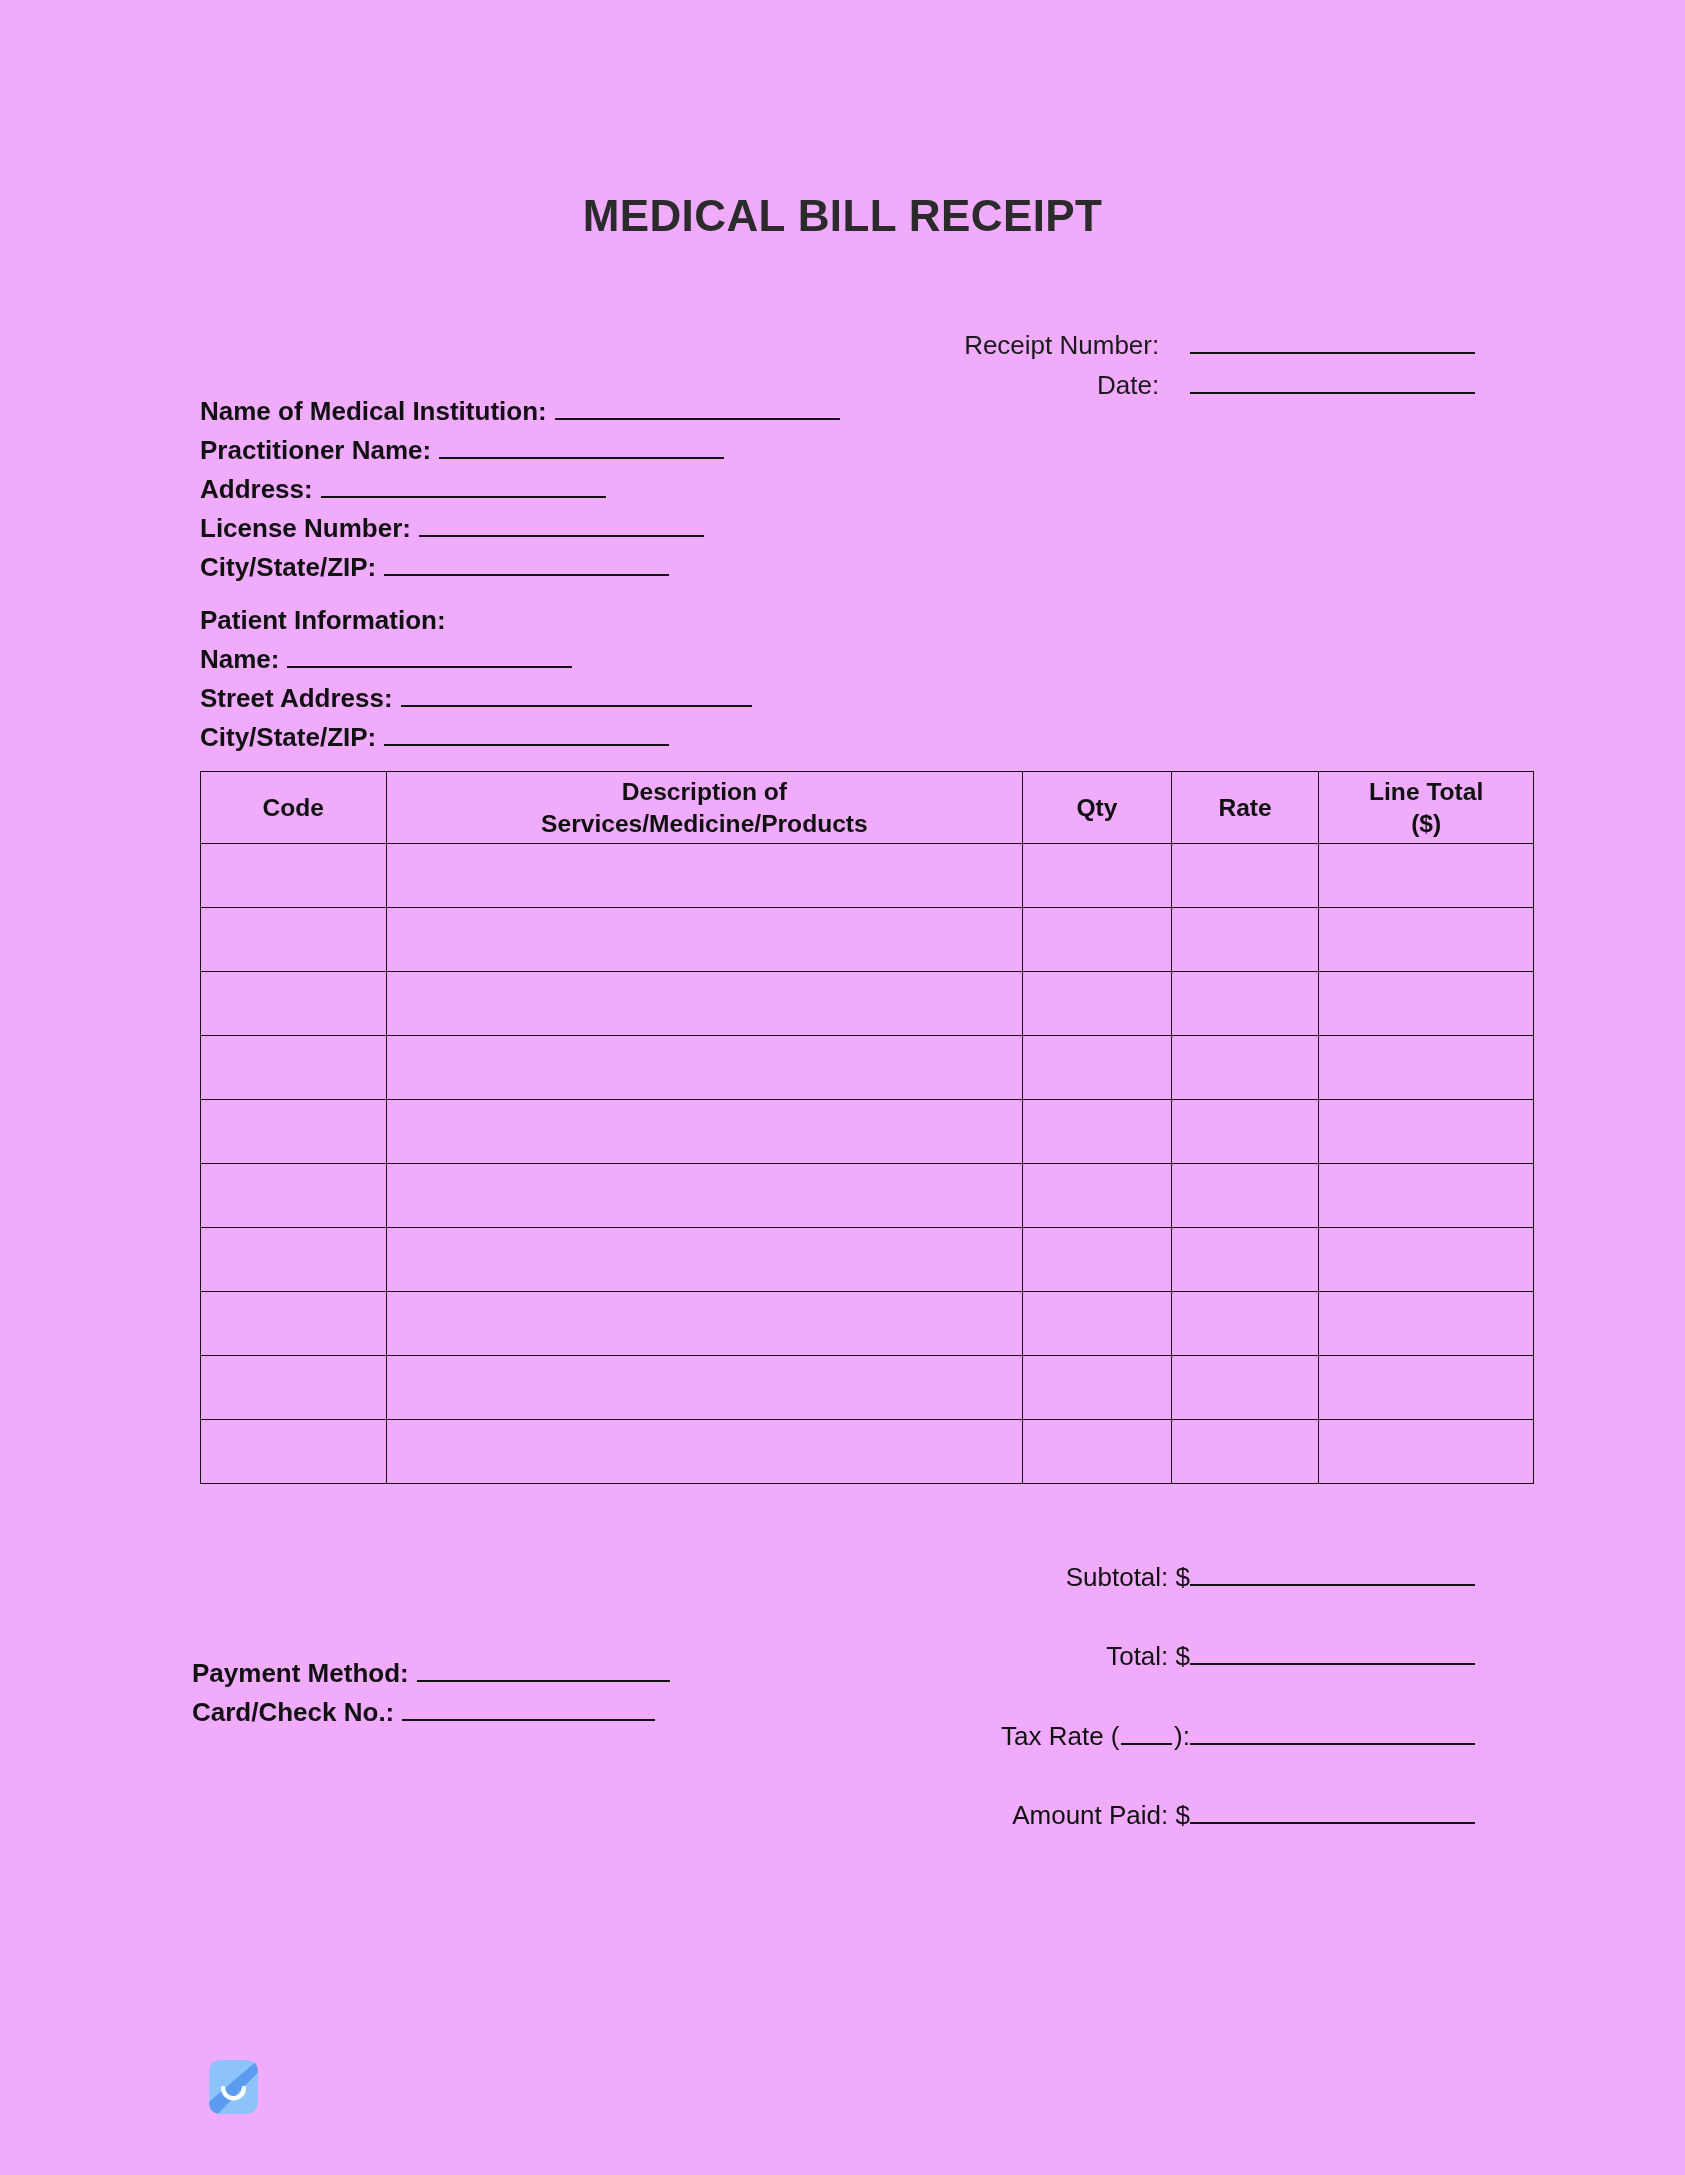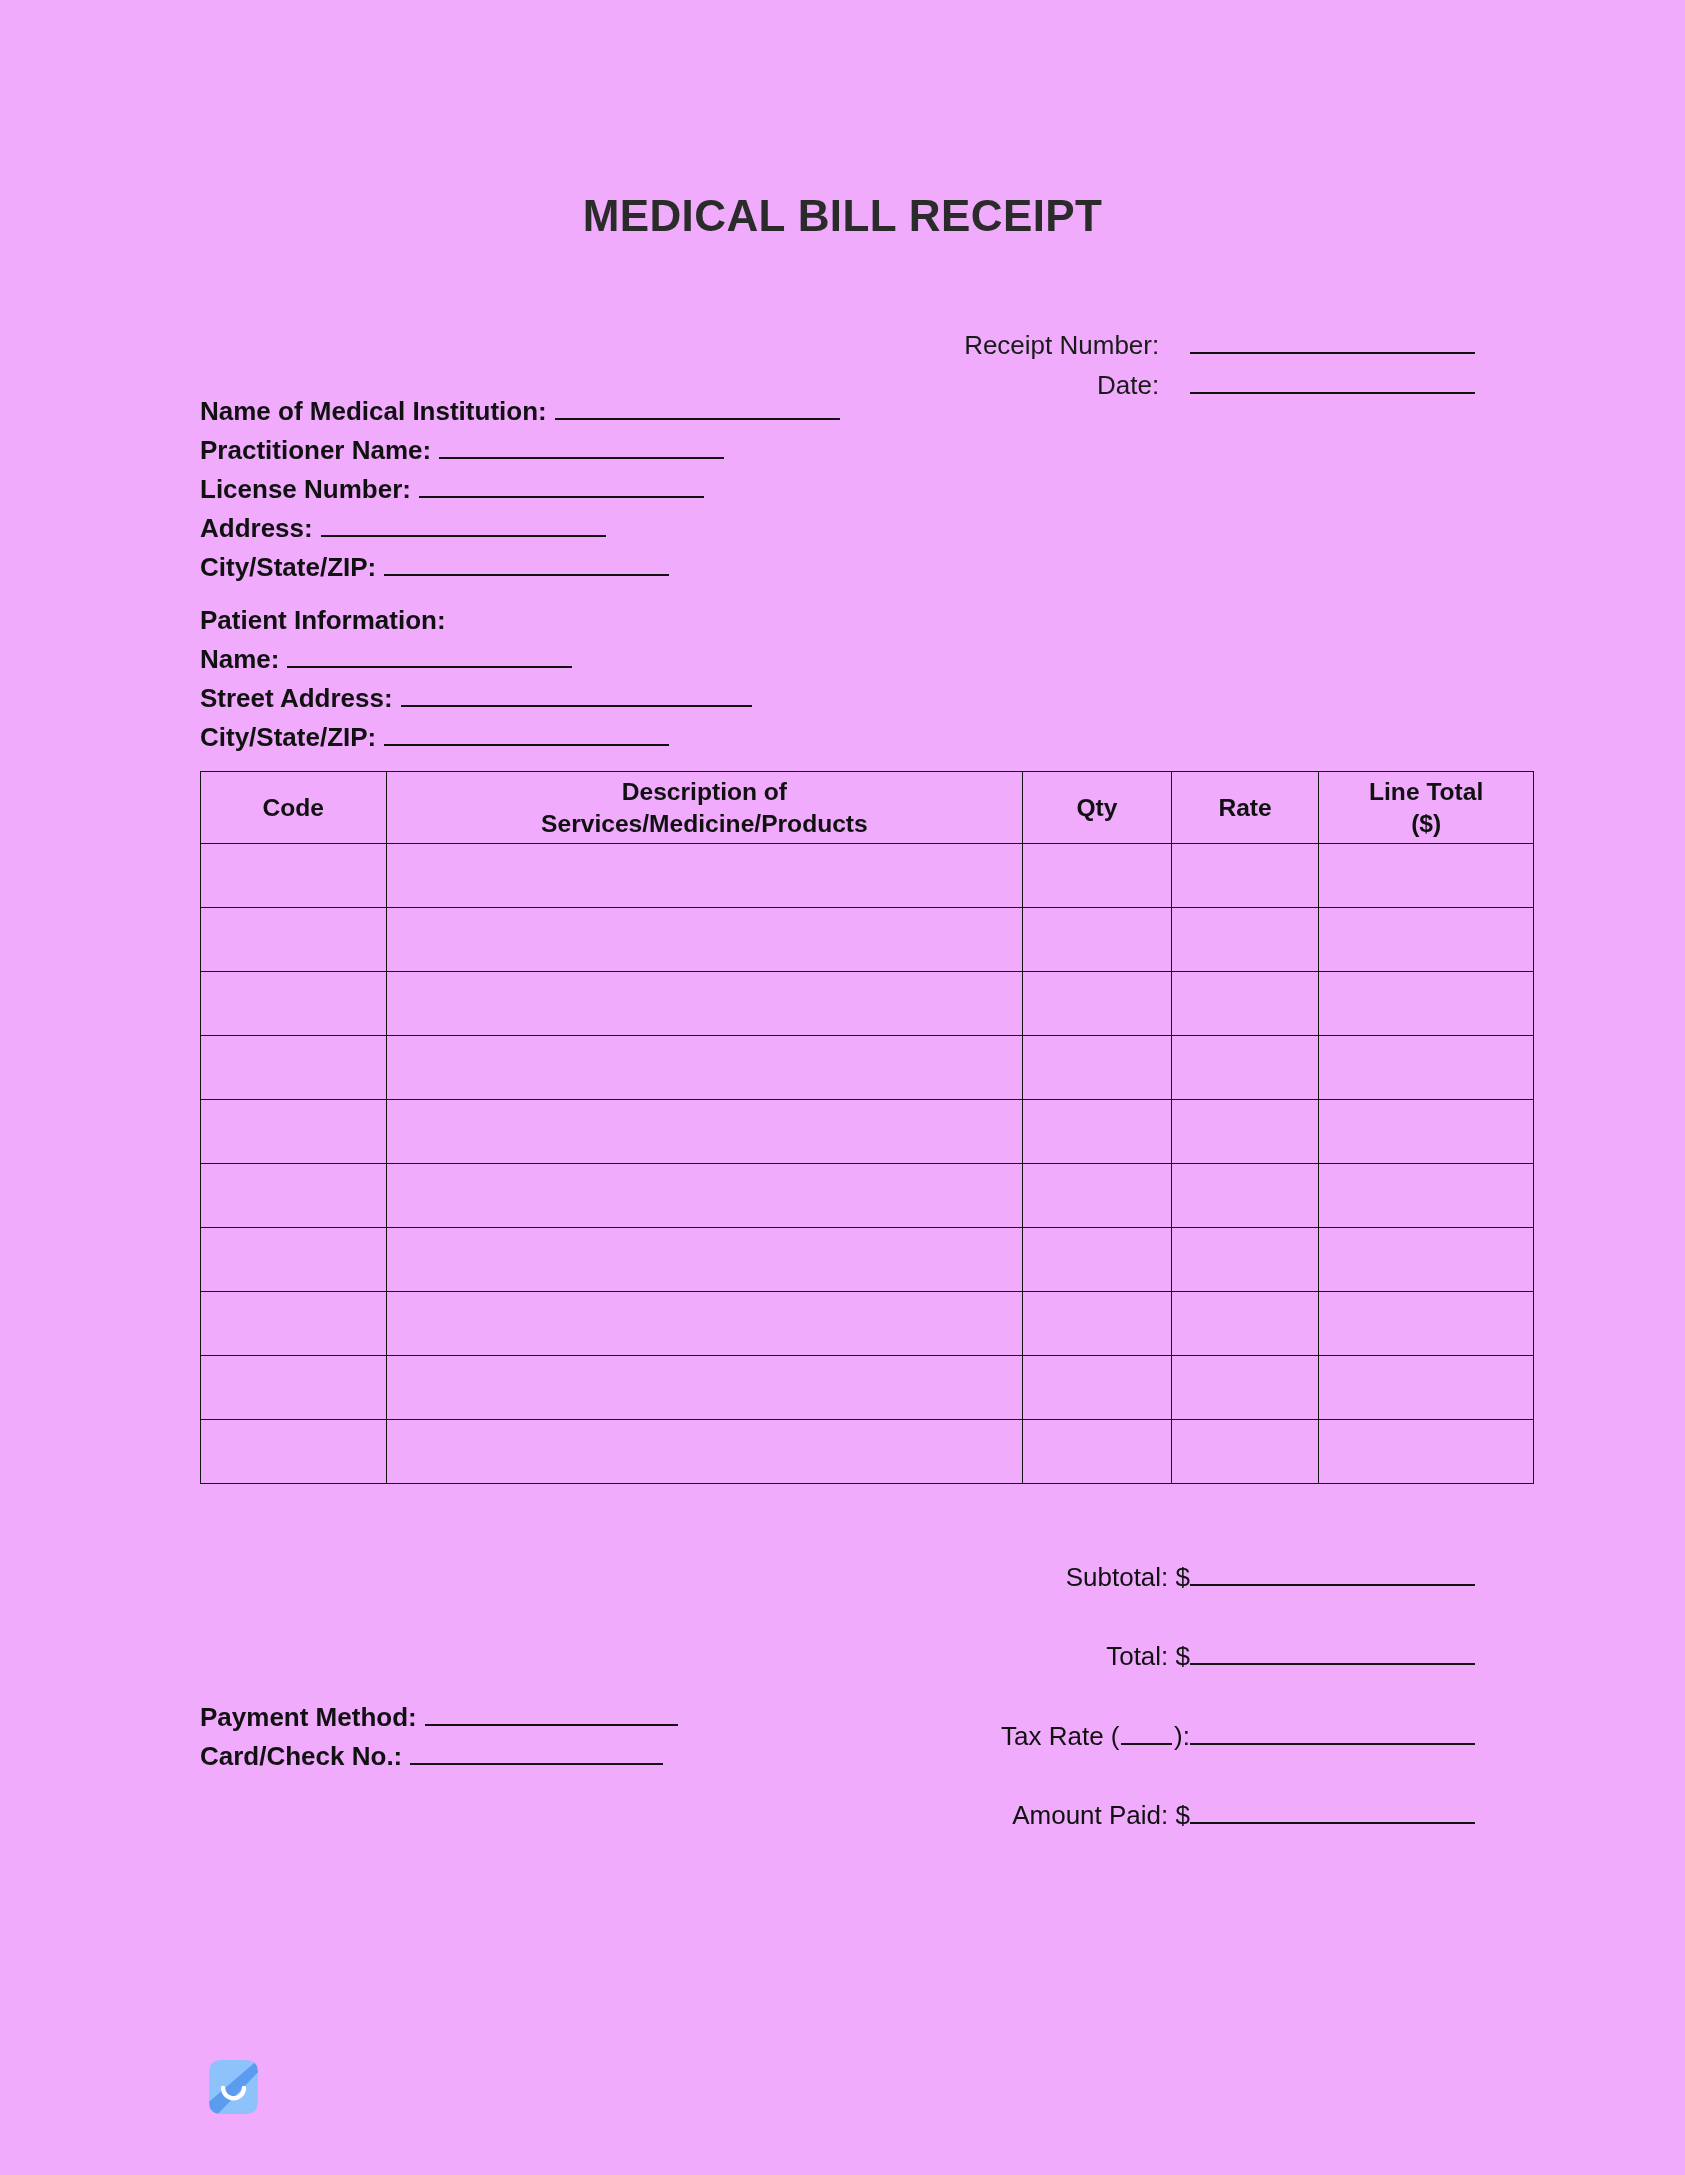--- a/index.html
+++ b/index.html
@@ -161,23 +161,22 @@
     display: inline-block;
     border-bottom: 2.2px solid #111;
     width: 51px;
     height: 19.3px;
     margin: 0 1.8px;
   }
 
   
   .pay-block {
     position: absolute;
-    left: 200px;
+    left: 192px;
     top: 1654px;
-    margin-top: 44px;
   }
 
   
   .footer-logo {
     position: absolute;
     left: 209px;
     top: 2060px;
     width: 49px;
     height: 54px;
   }
@@ -203,25 +202,25 @@
   <div class="inst-block">
     <div class="fld">
       <span class="lbl">Name of Medical Institution:</span>
       <span class="blank" style="width:285px"></span>
     </div>
     <div class="fld">
       <span class="lbl">Practitioner Name:</span>
       <span class="blank" style="width:285px"></span>
     </div>
     <div class="fld">
+      <span class="lbl">Address:</span>
+      <span class="blank" style="width:285px"></span>
+    </div>
+    <div class="fld">
       <span class="lbl">License Number:</span>
-      <span class="blank" style="width:285px"></span>
-    </div>
-    <div class="fld">
-      <span class="lbl">Address:</span>
       <span class="blank" style="width:285px"></span>
     </div>
     <div class="fld">
       <span class="lbl">City/State/ZIP:</span>
       <span class="blank" style="width:285px"></span>
     </div>
   </div>
 
   <div class="pat-block">
     <div class="blk-title">Patient Information:</div>

